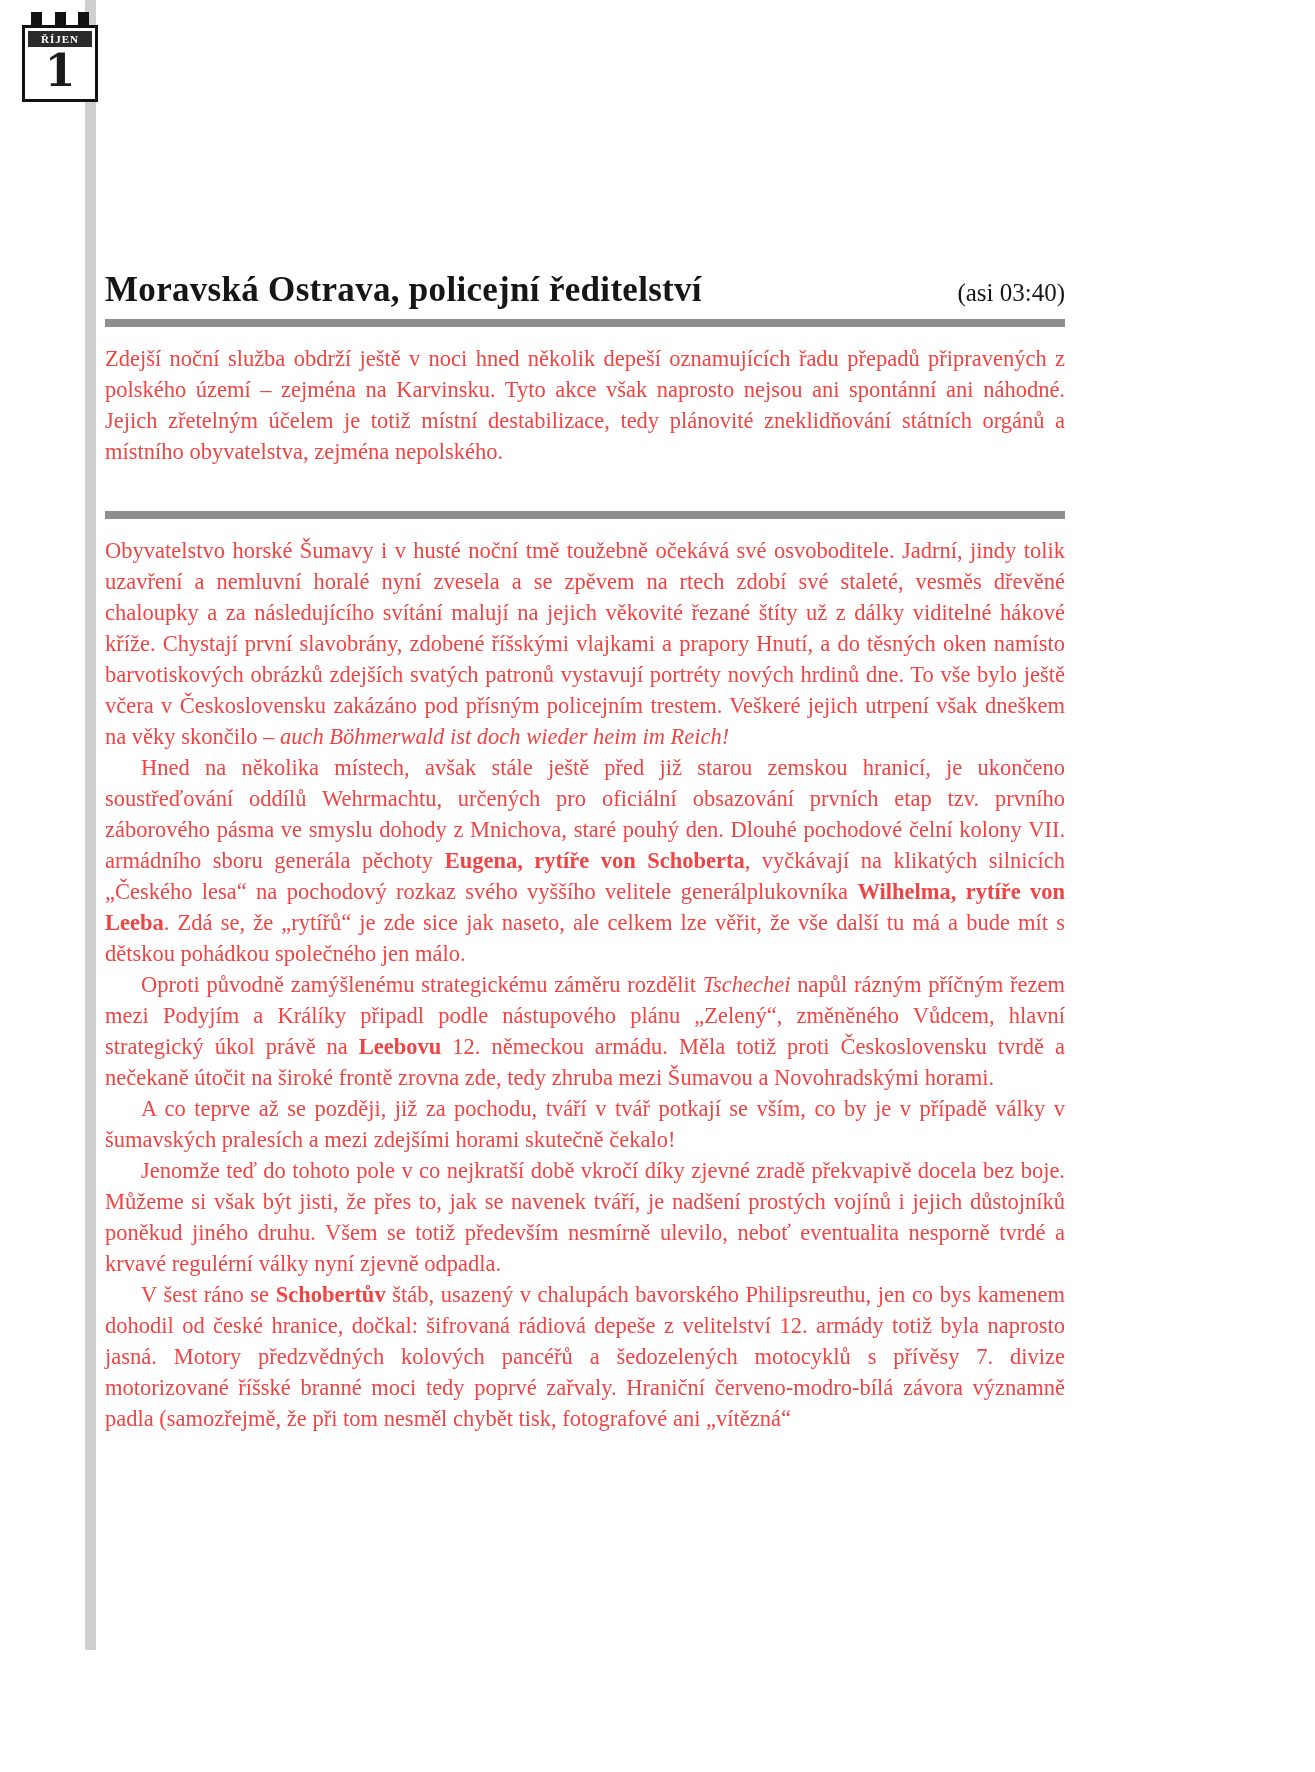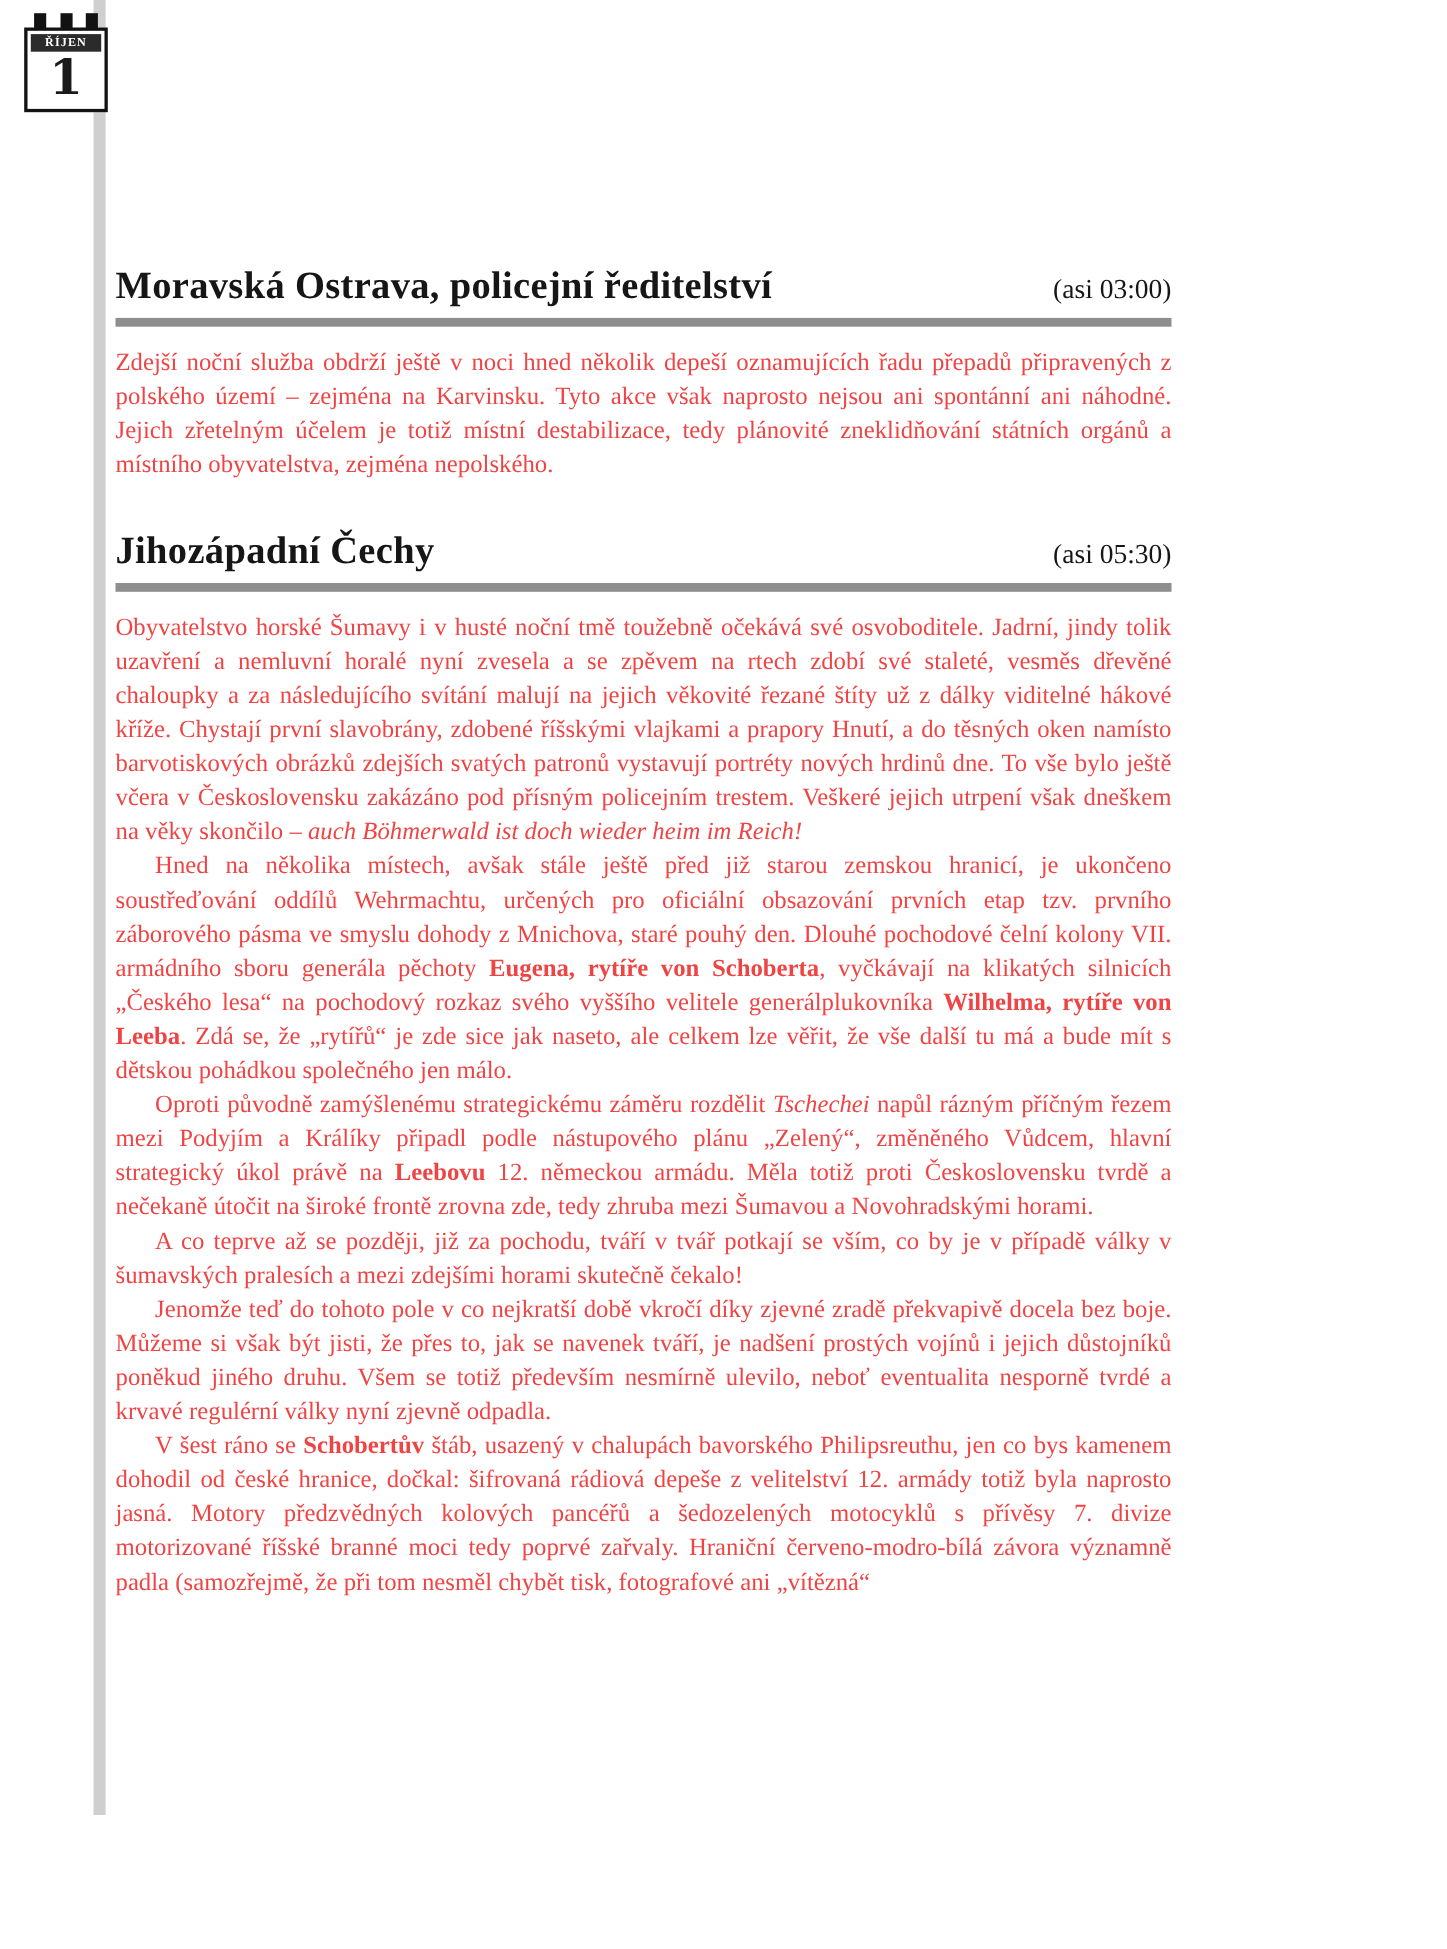--- a/index.html
+++ b/index.html
@@ -26,21 +26,21 @@
     font-family:"DejaVu Serif", serif; padding:1px 0 5px 0;
   }
   
   .title {
     position:absolute; left:103px; top:86px; margin:0;
     font-family:"DejaVu Serif", serif; font-weight:bold; font-size:64px;
     letter-spacing:-1px; color:#141414; white-space:nowrap;
   }
   
   .content { position:absolute; left:105px; top:240px; width:960px; }
-  .heading-row { display:flex; justify-content:space-between; align-items:baseline; }
+  .heading-row { display:flex; justify-content:space-between; align-items:baseline;margin-top:30px; }
   .heading-row h2 {
     margin:0; font-size:35px; font-weight:bold; letter-spacing:0.3px;
     font-family:"Liberation Serif", serif; color:#161616;
   }
   .time { font-size:25px; color:#161616; }
   .rule { height:8px; background:#8e8e8e; margin-top:9px; }
   .section-body {
     margin-top:16px; font-size:22.5px; line-height:31px; text-align:justify;
     color:#ef4444;
   }
@@ -77,33 +77,29 @@
       <div class="cal-day">1</div>
     </div>
   </div>
 
 
   <div class="content">
 
     <section class="section">
       <div class="heading-row">
         <h2>Moravská Ostrava, policejní ředitelství</h2>
-        <span class="time">(asi 03:00)</span>
+        <span class="time">(asi 03:40)</span>
       </div>
       <div class="rule"></div>
       <div class="section-body">
           <p><span>Zdejší noční služba obdrží ještě v noci hned několik depeší oznamujících řadu přepadů připravených z polského území – zejména na Karvinsku. Tyto akce však naprosto nejsou ani spontánní ani náhodné. Jejich zřetelným účelem je totiž místní destabilizace, tedy plánovité zneklidňování státních orgánů a místního obyvatelstva, zejména nepolského.</span></p>
         </div>
     </section>
 
     <section class="section">
-      <div class="heading-row">
-        <h2>Jihozápadní Čechy</h2>
-        <span class="time">(asi 05:30)</span>
-      </div>
       <div class="rule"></div>
       <div class="section-body">
           <p><span>Obyvatelstvo horské Šumavy i v husté noční tmě toužebně očekává své osvoboditele. Jadrní, jindy tolik uzavření a nemluvní horalé nyní zvesela a se zpěvem na rtech zdobí své staleté, vesměs dřevěné chaloupky a za následujícího svítání malují na jejich věkovité řezané štíty už z dálky viditelné hákové kříže. Chystají první slavobrány, zdobené říšskými vlajkami a prapory Hnutí, a do těsných oken namísto barvotiskových obrázků zdejších svatých patronů vystavují portréty nových hrdinů dne. To vše bylo ještě včera v Československu zakázáno pod přísným policejním trestem. Veškeré jejich utrpení však dneškem na věky skončilo – </span><span style="font-style: italic;">auch Böhmerwald ist doch wieder heim im Reich!</span></p>
           <p><span>Hned na několika místech, avšak stále ještě před již starou zemskou hranicí, je ukončeno soustřeďování oddílů Wehrmachtu, určených pro oficiální obsazování prvních etap tzv. prvního záborového pásma ve smyslu dohody z Mnichova, staré pouhý den. Dlouhé pochodové čelní kolony VII. armádního sboru generála pěchoty </span><span style="font-weight: bold;">Eugena, rytíře von Schoberta</span><span>, vyčkávají na klikatých silnicích „Českého lesa“ na pochodový rozkaz svého vyššího velitele generálplukovníka </span><span style="font-weight: bold;">Wilhelma, rytíře von Leeba</span><span>. Zdá se, že „rytířů“ je zde sice jak naseto, ale celkem lze věřit, že vše další tu má a bude mít s dětskou pohádkou společného jen málo.</span></p>
           <p><span>Oproti původně zamýšlenému strategickému záměru rozdělit </span><span style="font-style: italic;">Tschechei</span><span> napůl rázným příčným řezem mezi Podyjím a Králíky připadl podle nástupového plánu „Zelený“, změněného Vůdcem, hlavní strategický úkol právě na </span><span style="font-weight: bold;">Leebovu</span><span> 12. německou armádu. Měla totiž proti Československu tvrdě a nečekaně útočit na široké frontě zrovna zde, tedy zhruba mezi Šumavou a Novohradskými horami.</span></p>
           <p><span>A co teprve až se později, již za pochodu, tváří v tvář potkají se vším, co by je v případě války v šumavských pralesích a mezi zdejšími horami skutečně čekalo!</span></p>
           <p><span>Jenomže teď do tohoto pole v co nejkratší době vkročí díky zjevné zradě překvapivě docela bez boje. Můžeme si však být jisti, že přes to, jak se navenek tváří, je nadšení prostých vojínů i jejich důstojníků poněkud jiného druhu. Všem se totiž především nesmírně ulevilo, neboť eventualita nesporně tvrdé a krvavé regulérní války nyní zjevně odpadla.</span></p>
           <p><span>V šest ráno se </span><span style="font-weight: bold;">Schobertův</span><span> štáb, usazený v chalupách bavorského Philipsreuthu, jen co bys kamenem dohodil od české hranice, dočkal: šifrovaná rádiová depeše z velitelství 12. armády totiž byla naprosto jasná. Motory předzvědných kolových pancéřů a šedozelených motocyklů s přívěsy 7. divize motorizované říšské branné moci tedy poprvé zařvaly. Hraniční červeno-modro-bílá závora významně padla (samozřejmě, že při tom nesměl chybět tisk, fotografové ani „vítězná“</span></p>
         </div>
     </section>

